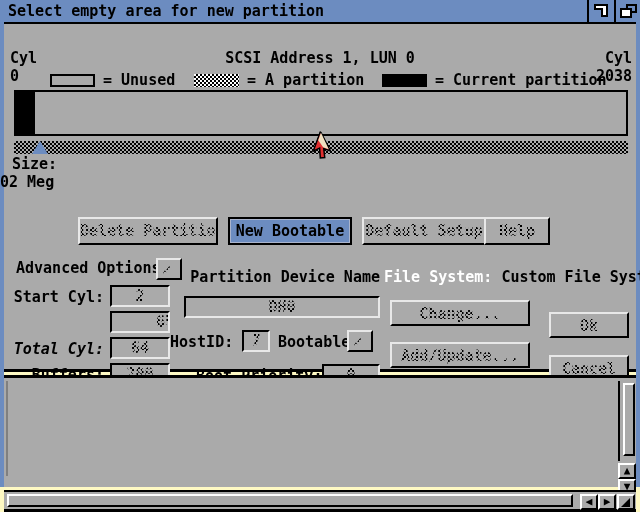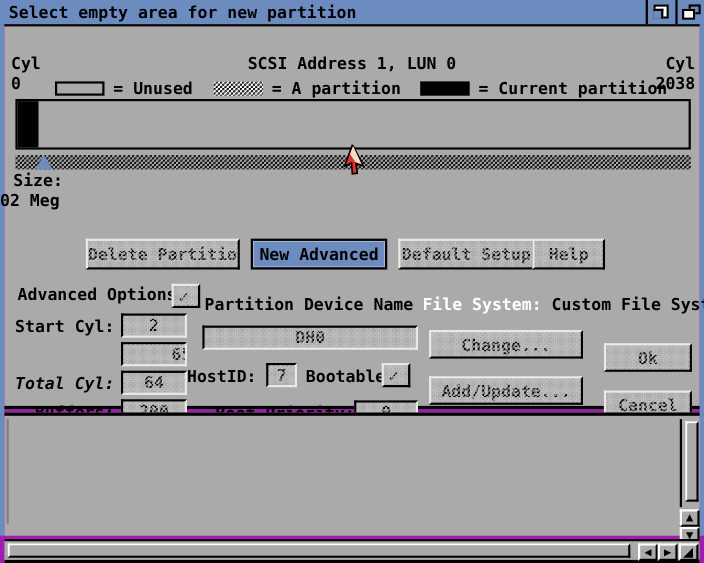--- a/index.html
+++ b/index.html
@@ -13,21 +13,21 @@
     font-family: "DejaVu Sans Mono", "Liberation Mono", monospace;
     -webkit-font-smoothing: none;
   }
 
   
   
 
   #screen {
     position: relative;
     width: 640px; height: 512px;
-    background: #a21caf;
+    background: #fef9c3;
   }
 
   
   .titlebar {
     position: absolute;
     left: 0; top: 0;
     width: 640px; height: 22px;
     background: #6c8cc0;
     box-sizing: border-box;
   }
@@ -367,21 +367,21 @@
 
   .fld-start  { left: 106px; top: 261px; width: 60px; height: 22px; }
   .fld-end    { left: 106px; top: 287px; width: 60px; height: 22px; padding-left: 44px; }
   .fld-total  { left: 106px; top: 313px; width: 60px; height: 22px; }
   .fld-buf    { left: 106px; top: 339px; width: 60px; height: 22px; }
 
   .lbl-devname {
     position: absolute;
     left: 182px; top: 243px;
     width: 194px;
-    text-align: left;
+    text-align: right;
     font-size: 15px; font-weight: bold; color: #000;
     line-height: 20px;
     white-space: nowrap;
   }
   .fld-devname { left: 180px; top: 272px; width: 196px; height: 22px; }
 
   .lbl-hostid  { left: 166px; top: 308px; width: 70px; text-align: left;}
   .fld-hostid  { left: 238px; top: 306px; width: 28px; height: 22px; }
   .lbl-bootable{ left: 274px; top: 308px; width: 90px; text-align: left;}
 
@@ -578,21 +578,21 @@
 
     <div class="slider-track">
       <div class="slider-knob"></div>
     </div>
 
     <div class="size-label">Size:</div>
     <div class="size-value">02 Meg</div>
 
     <div class="row-buttons">
       <div class="btn b1 ghost-fill ghost-mesh">Delete Partition</div>
-      <div class="btn b2 sel">New Advanced</div>
+      <div class="btn b2 sel">New Bootable</div>
       <div class="btn b3 ghost-fill ghost-mesh">Default Setup</div>
       <div class="btn b4 ghost-fill ghost-mesh">Help</div>
     </div>
 
     <div class="adv-label">Advanced Options</div>
     <div class="checkbox cb-advanced ghost-fill ghost-mesh">
       <span class="tick">✓</span>
     </div>
 
     <div class="flabel lbl-start">Start Cyl:</div>

